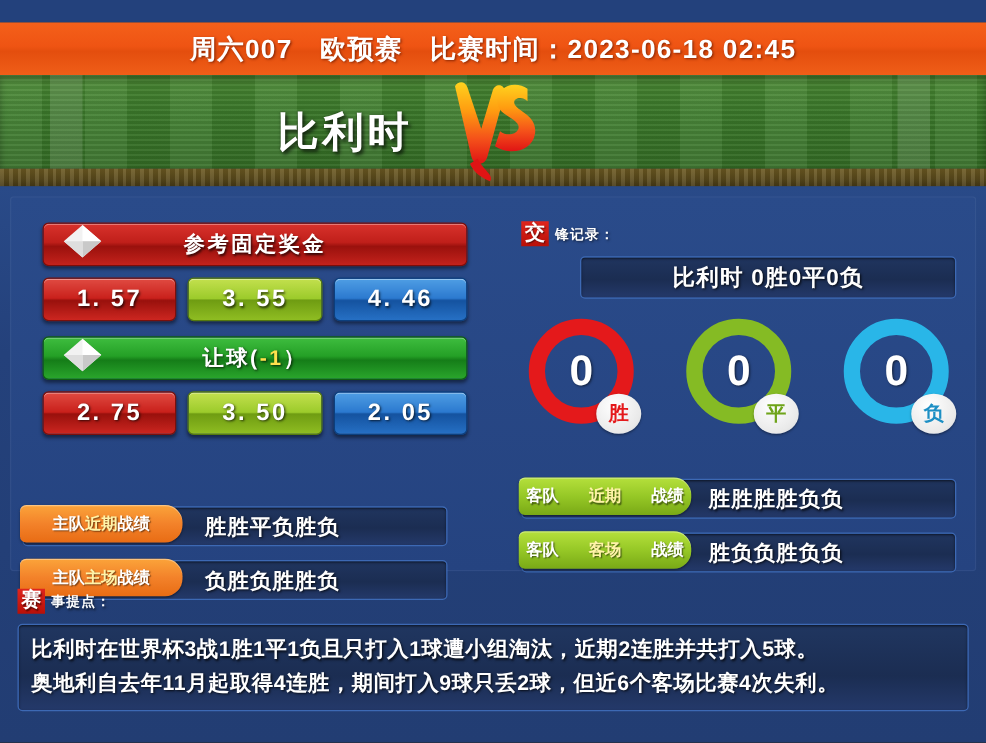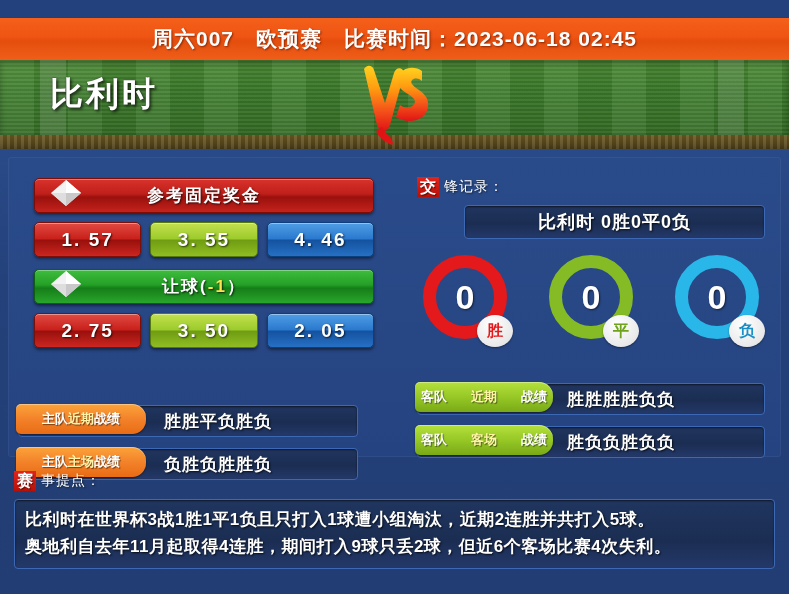--- a/index.html
+++ b/index.html
@@ -41,21 +41,21 @@
     background:rgba(255,255,255,.13);
   }
   .dirt{
     position:absolute;left:0;top:135px;width:789px;height:14px;
     background:
       repeating-linear-gradient(90deg,
         rgba(255,255,255,.09) 0 3px, rgba(0,0,0,.10) 3px 7px),
       linear-gradient(180deg,#6d5a22 0%,#5a4a1c 60%,#463a16 100%);
   }
   .teamname{
-    position:absolute;top:72px;width:280px;text-align:left;
+    position:absolute;top:84px;width:280px;text-align:right;
     font-size:33px;font-weight:bold;color:#ffffff;
     text-shadow:2px 2px 3px rgba(0,0,0,.6), 0 0 2px rgba(0,0,0,.5);
     letter-spacing:3px;
   }
   .team-home{left:50px;}
   .team-away{left:455px;}
   .vs{
     position:absolute;left:352px;top:55px;width:86px;height:92px;
     display:flex;align-items:center;justify-content:center;
   }
@@ -112,21 +112,21 @@
   .spacer-12{height:12px;}
 
   
   .sechead{display:flex;align-items:center;gap:5px;height:22px;}
   .redbox{
     background:linear-gradient(180deg,#e0251d 0%,#b81008 100%);
     color:#fff;font-size:16px;font-weight:bold;padding:1px 3px;
     line-height:18px;text-shadow:1px 1px 1px rgba(0,0,0,.5);
   }
   .sechead .txt{
-    color:#ffffff;font-size:14px;font-weight:normal;letter-spacing:1px;
+    color:#ffffff;font-size:11px;font-weight:bold;letter-spacing:1px;
     text-shadow:1px 1px 2px rgba(0,0,0,.6);
   }
 
   .darkbar{
     margin-top:7px;height:32px;border-radius:4px;
     background:linear-gradient(180deg,#20355f 0%,#1b2d52 55%,#24396a 100%);
     border:1px solid #3d69b4;
     box-shadow:inset 0 1px 2px rgba(0,0,0,.6);
     display:flex;align-items:center;justify-content:center;margin-left:47px;
   }

